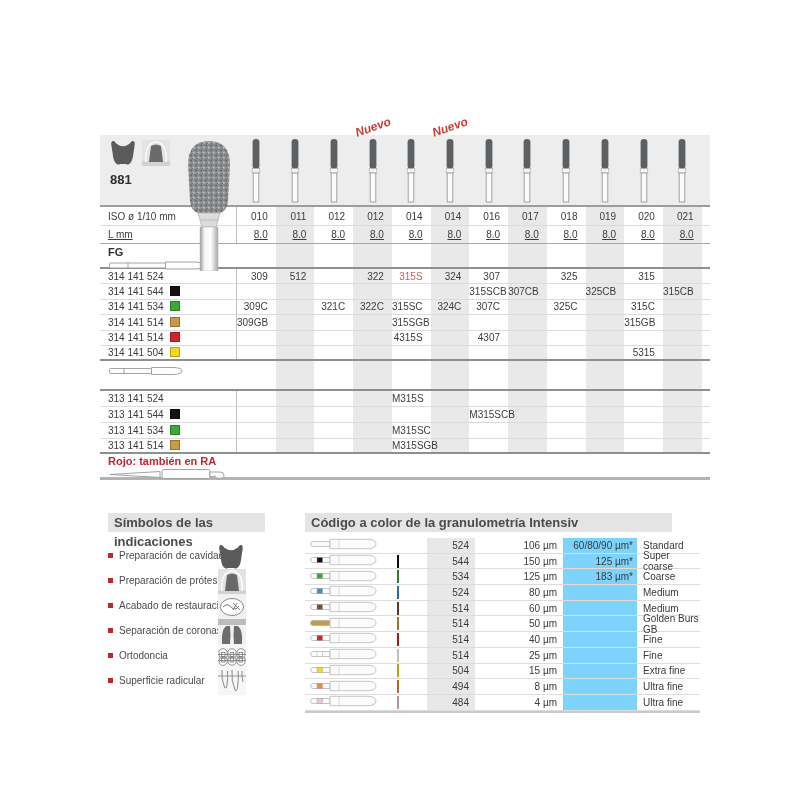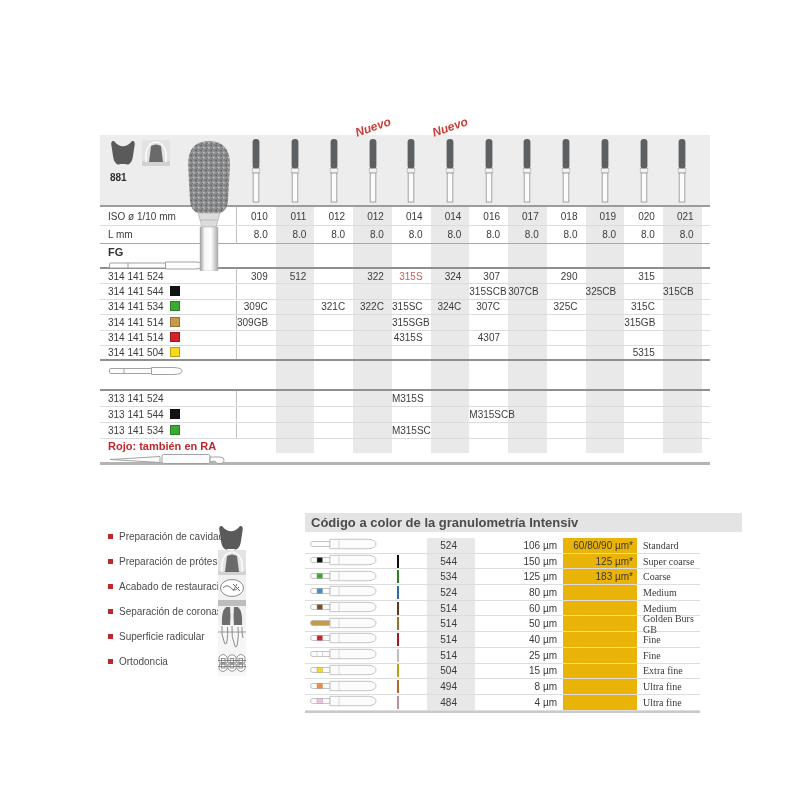--- a/index.html
+++ b/index.html
@@ -4,30 +4,30 @@
 <style>
   html,body{margin:0;padding:0;background:#fff;}
   .page{position:relative;width:800px;height:800px;background:#fff;overflow:hidden;
         font-family:"Liberation Sans",sans-serif;color:#3c3c3c;}
 
   
   .main{position:absolute;left:100px;top:135px;width:610px;}
   .band{position:relative;height:70px;background:#ededed;border-bottom:2px solid #9c9c9c;}
   .corner{position:absolute;left:10px;top:5px;}
   .corner .ind-icon{display:inline-block;margin-right:6px;vertical-align:top;}
-  .model{position:absolute;left:10px;top:37px;font-size:10px;font-weight:bold;color:#2f2f2f;}
+  .model{position:absolute;left:10px;top:37px;font-size:13px;font-weight:bold;color:#2f2f2f;}
   .band-bur{position:absolute;top:4px;width:12px;height:64px;}
   .nuevo{position:absolute;top:-15px;width:56px;color:#cc3b33;font-size:12px;font-weight:bold;
          font-style:italic;transform:rotate(-19deg);text-align:center;}
   .stripe{position:absolute;top:72px;height:246px;width:38.73px;background:#e9e9e9;z-index:0;}
   .big-bur{position:absolute;top:4px;left:85px;z-index:3;}
   #rows{position:relative;z-index:1;}
   .row{display:flex;align-items:stretch;box-sizing:border-box;border-bottom:1px solid #dcdcdc;position:relative;}
   .mrow{height:19px;}
-  .lrow{height:18px;border-bottom:1px solid #a8a8a8;}
+  .lrow{height:18px;border-bottom:1px solid #a8a8a8;text-decoration:underline;}
   .drow{height:15.4px;}
   .mini{height:15.75px;}
   .sec-end{border-bottom:2px solid #8f8f8f;}
   .row-label{flex:0 0 137px;box-sizing:border-box;padding-left:8px;font-size:10px;
              display:flex;align-items:center;border-right:1px solid #c0c0c0;position:relative;}
   .row-chip{position:absolute;left:70px;top:50%;margin-top:-5.5px;width:10px;height:10px;
             box-sizing:border-box;border:1px solid rgba(0,0,0,.25);}
   .cells{display:grid;grid-template-columns:repeat(12,38.73px);flex:0 0 auto;align-items:center;}
   .cell{text-align:right;padding-right:8px;font-size:10px;box-sizing:border-box;white-space:nowrap;}
   .cell.red{color:#c4605c;}
@@ -45,33 +45,33 @@
        line-height:19px;padding-left:6px;box-sizing:border-box;}
   .symbols .bar{width:157px;margin-left:8px;}
   .sym-item{position:relative;margin:0 0 0 8px;height:25px;font-size:10px;color:#4b4b4b;}
   .sym-item:first-of-type{margin-top:17px;}
   .sym-bullet{position:absolute;left:0;top:4px;width:5px;height:5px;background:#c0272d;}
   .sym-label{position:absolute;left:11px;top:1px;white-space:nowrap;}
   .sym-icon{position:absolute;left:110px;top:-5px;width:28px;height:26px;}
 
   
   .gran{position:absolute;left:305px;top:513px;width:395px;}
-  .gran .bar{width:437px;}
+  .gran .bar{width:367px;}
   .gran-table{margin-top:6px;border-bottom:2px solid #c9c9c9;}
   .grow{display:flex;align-items:center;height:15.7px;box-sizing:border-box;
         border-bottom:1px solid #ddd;font-size:10px;color:#3a3a3a;}
   .g-icon{flex:0 0 88px;padding-left:4px;box-sizing:border-box;}
   .g-chipwrap{flex:0 0 34px;}
   .g-chip{width:11px;height:11px;box-sizing:border-box;border:1px solid rgba(0,0,0,.25);margin-left:4px;}
-  .g-code{flex:0 0 48px;background:#e8e8e8;text-align:right;padding-right:18px;box-sizing:border-box;
+  .g-code{flex:0 0 48px;background:#e8e8e8;text-align:right;padding-right:6px;box-sizing:border-box;
           align-self:stretch;display:flex;align-items:center;justify-content:flex-end;}
   .g-grit{flex:0 0 88px;text-align:right;padding-right:6px;box-sizing:border-box;}
-  .g-alt{flex:0 0 74px;background:#eab308;text-align:right;padding-right:4px;box-sizing:border-box;
+  .g-alt{flex:0 0 74px;background:#7dd3fc;text-align:right;padding-right:4px;box-sizing:border-box;
          align-self:stretch;display:flex;align-items:center;justify-content:flex-end;}
-  .g-name{flex:1 1 auto;padding-left:6px;font-family:Liberation Serif, serif;}
+  .g-name{flex:1 1 auto;padding-left:6px;}
 </style>
 </head>
 <body>
 
 <div class="page">
 
   <section class="main">
     <div class="band">
       <div class="corner" id="corner-icons"><span class="ind-icon"><svg width="26" height="26" viewBox="0 0 26 26">
               <path d="M4,1 C1,1 1,3 1.5,6 L3,16 C4.2,24 8,25.5 10,24 L16,24 C18,25.5 21.8,24 23,16 L24.5,6 C25,3 25,1 22,1 C19,5 16,6.2 13,6.2 C10,6.2 7,5 4,1 Z" fill="#5a5a5a"></path>
@@ -229,21 +229,21 @@
           </div>
           <div class="cells">
             <span class="cell">309</span>
             <span class="cell">512</span>
             <span class="cell"></span>
             <span class="cell">322</span>
             <span class="cell red">315S</span>
             <span class="cell">324</span>
             <span class="cell">307</span>
             <span class="cell"></span>
-            <span class="cell">290</span>
+            <span class="cell">325</span>
             <span class="cell"></span>
             <span class="cell">315</span>
             <span class="cell"></span>
           </div>
         </div>
         <div class="row drow">
           <div class="row-label">
             <span>314 141 544</span>
             <span class="row-chip" style="background: rgb(19, 19, 19);"></span>
           </div>
@@ -392,20 +392,40 @@
           <div class="row-label">
             <span>313 141 534</span>
             <span class="row-chip" style="background: rgb(58, 170, 53);"></span>
           </div>
           <div class="cells">
             <span class="cell"></span>
             <span class="cell"></span>
             <span class="cell"></span>
             <span class="cell"></span>
             <span class="cell">M315SC</span>
+            <span class="cell"></span>
+            <span class="cell"></span>
+            <span class="cell"></span>
+            <span class="cell"></span>
+            <span class="cell"></span>
+            <span class="cell"></span>
+            <span class="cell"></span>
+          </div>
+        </div>
+        <div class="row drow mini sec-end">
+          <div class="row-label">
+            <span>313 141 514</span>
+            <span class="row-chip" style="background: rgb(201, 154, 69);"></span>
+          </div>
+          <div class="cells">
+            <span class="cell"></span>
+            <span class="cell"></span>
+            <span class="cell"></span>
+            <span class="cell"></span>
+            <span class="cell">M315SGB</span>
             <span class="cell"></span>
             <span class="cell"></span>
             <span class="cell"></span>
             <span class="cell"></span>
             <span class="cell"></span>
             <span class="cell"></span>
             <span class="cell"></span>
           </div>
         </div>
         <div class="footnote-row">
@@ -413,20 +433,21 @@
           <div><svg width="128" height="15" viewBox="0 0 128 15">
               <path d="M2,7.5 L52,4.5 L52,10.5 Z" fill="#fdfdfd" stroke="#999" stroke-width="0.9"></path>
               <rect x="54" y="2.5" width="48" height="9" rx="1.5" fill="#fdfdfd" stroke="#999" stroke-width="0.9"></rect>
               <path d="M102,5 L112,5 Q116,5 116,8 Q116,11.5 111,11.5 Q107,11.5 107,9 L102,10 Z" fill="#fdfdfd" stroke="#999" stroke-width="0.9"></path>
             </svg></div>
         </div>
       </div>
   </section>
 
   <section class="symbols">
+    <div class="bar">Símbolos de las indicaciones</div>
     <div id="sym-items">
         <div class="sym-item">
           <span class="sym-bullet"></span>
           <span class="sym-label">Preparación de cavidades</span>
           <span class="sym-icon"><svg width="26" height="26" viewBox="0 0 26 26">
               <path d="M4,1 C1,1 1,3 1.5,6 L3,16 C4.2,24 8,25.5 10,24 L16,24 C18,25.5 21.8,24 23,16 L24.5,6 C25,3 25,1 22,1 C19,5 16,6.2 13,6.2 C10,6.2 7,5 4,1 Z" fill="#5a5a5a"></path>
             </svg></span>
         </div>
         <div class="sym-item">
           <span class="sym-bullet"></span>
@@ -449,49 +470,49 @@
             </svg></span>
         </div>
         <div class="sym-item">
           <span class="sym-bullet"></span>
           <span class="sym-label">Separación de coronas</span>
           <span class="sym-icon"><svg width="28" height="26" viewBox="0 0 28 26">
               <rect width="28" height="26" fill="#f1f1f1"></rect>
               <rect width="28" height="6" fill="#bdbdbd"></rect>
               <path d="M4,26 Q3,11 8,7 L12,7 Q13,16 12,26 Z" fill="#6d6d6d"></path>
               <path d="M16,26 Q15,16 16,7 L20,7 Q25,11 24,26 Z" fill="#6d6d6d"></path>
-            </svg></span>
-        </div>
-        <div class="sym-item">
-          <span class="sym-bullet"></span>
-          <span class="sym-label">Superficie radicular</span>
-          <span class="sym-icon"><svg width="28" height="26" viewBox="0 0 28 26">
-              <rect width="28" height="26" fill="#f6f6f6"></rect>
-              <path d="M0,7 H28" stroke="#9a9a9a" stroke-width="1"></path>
-              <path d="M4,1 Q3,10 6.5,18 Q8,21 9,16 Q10,10 9.5,2" fill="none" stroke="#8b8b8b" stroke-width="1"></path>
-              <path d="M14,1 Q13,12 17,21 Q18.5,24 19.5,18 Q21,9 20,2" fill="none" stroke="#8b8b8b" stroke-width="1"></path>
-              <path d="M24,2 Q23.5,8 25,13" fill="none" stroke="#8b8b8b" stroke-width="1"></path>
             </svg></span>
         </div>
         <div class="sym-item">
           <span class="sym-bullet"></span>
           <span class="sym-label">Ortodoncia</span>
           <span class="sym-icon"><svg width="28" height="26" viewBox="0 0 28 26">
               <rect width="28" height="26" fill="#f6f6f6"></rect>
               <path d="M1,7 Q5,2 9,7 Q9.5,13 9,13 L1.5,13 Q1,13 1,7 M10,7 Q14,2.5 18,7 L18,13 L10,13 Z M19,7 Q23,2 27,7 Q27,13 26.5,13 L19,13 Z" fill="#fff" stroke="#8b8b8b" stroke-width="0.9"></path>
               <path d="M1,19 Q5,24 9,19 L9,14 L1.5,14 Z M10,19 Q14,23.5 18,19 L18,14 L10,14 Z M19,19 Q23,24 27,19 L27,14 L19,14 Z" fill="#fff" stroke="#8b8b8b" stroke-width="0.9"></path>
               <path d="M0,10.5 H28 M0,16.5 H28" stroke="#777" stroke-width="0.8"></path>
               <rect x="3.5" y="8.5" width="3.5" height="4" fill="none" stroke="#777" stroke-width="0.8"></rect>
               <rect x="12.2" y="8.5" width="3.5" height="4" fill="none" stroke="#777" stroke-width="0.8"></rect>
               <rect x="21" y="8.5" width="3.5" height="4" fill="none" stroke="#777" stroke-width="0.8"></rect>
               <rect x="3.5" y="14" width="3.5" height="4" fill="none" stroke="#777" stroke-width="0.8"></rect>
               <rect x="12.2" y="14" width="3.5" height="4" fill="none" stroke="#777" stroke-width="0.8"></rect>
               <rect x="21" y="14" width="3.5" height="4" fill="none" stroke="#777" stroke-width="0.8"></rect>
             </svg></span>
         </div>
+        <div class="sym-item">
+          <span class="sym-bullet"></span>
+          <span class="sym-label">Superficie radicular</span>
+          <span class="sym-icon"><svg width="28" height="26" viewBox="0 0 28 26">
+              <rect width="28" height="26" fill="#f6f6f6"></rect>
+              <path d="M0,7 H28" stroke="#9a9a9a" stroke-width="1"></path>
+              <path d="M4,1 Q3,10 6.5,18 Q8,21 9,16 Q10,10 9.5,2" fill="none" stroke="#8b8b8b" stroke-width="1"></path>
+              <path d="M14,1 Q13,12 17,21 Q18.5,24 19.5,18 Q21,9 20,2" fill="none" stroke="#8b8b8b" stroke-width="1"></path>
+              <path d="M24,2 Q23.5,8 25,13" fill="none" stroke="#8b8b8b" stroke-width="1"></path>
+            </svg></span>
+        </div>
       </div>
   </section>
 
   <section class="gran">
     <div class="bar">Código a color de la granulometría Intensiv</div>
     <div class="gran-table" id="gran-rows">
         <div class="grow">
           <span class="g-icon"><svg width="70" height="12" viewBox="0 0 70 12">
               <path d="M4,3.5 L21,3.5 L21,8.5 L4,8.5 Q1.5,8.5 1.5,6 Q1.5,3.5 4,3.5 Z" fill="#fcfcfc" stroke="#b5b5b5" stroke-width="0.8"></path>
               <path d="M21,1.3 L60,1.3 Q67,2 67,6 Q67,10 60,10.7 L21,10.7 Z" fill="#fcfcfc" stroke="#b5b5b5" stroke-width="0.8"></path>

